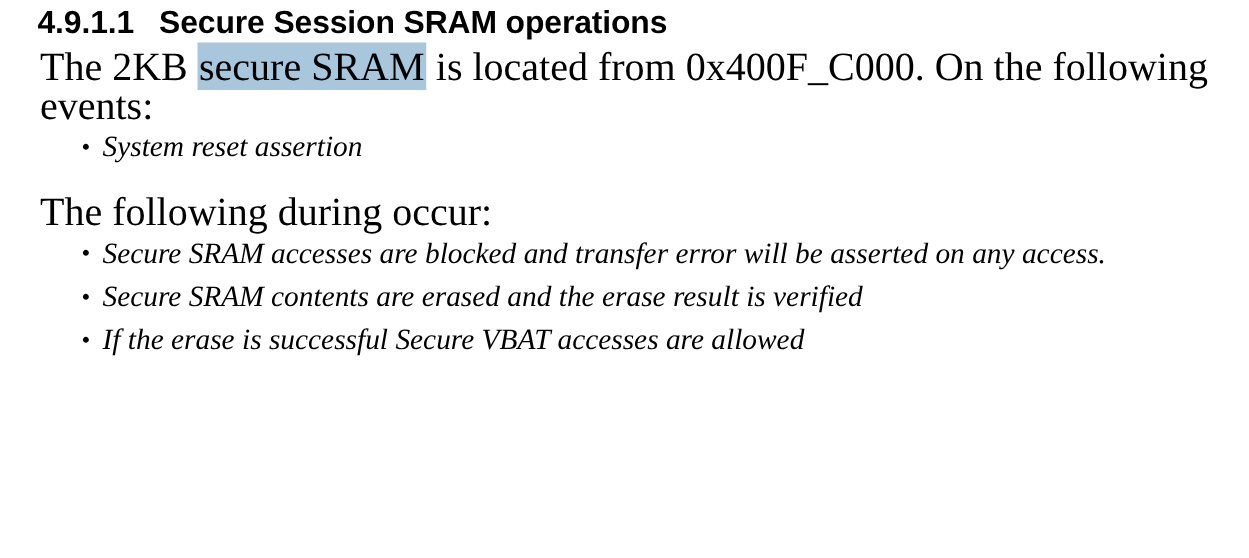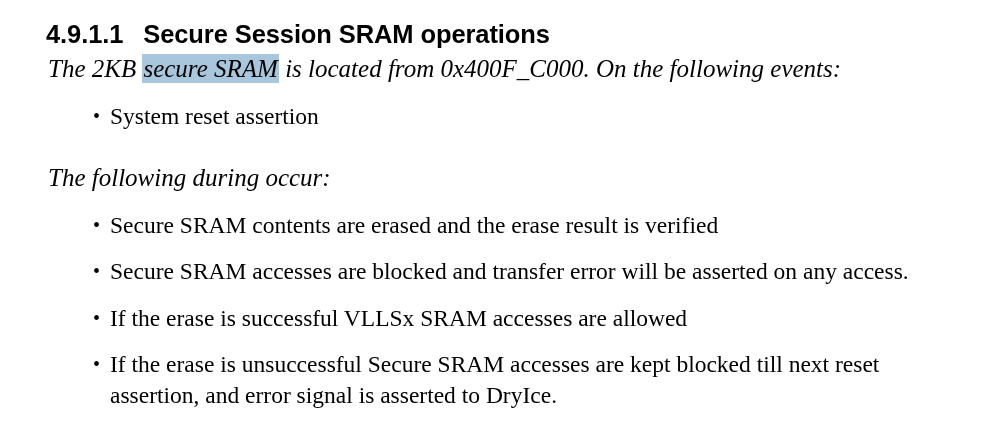--- a/index.html
+++ b/index.html
@@ -12,21 +12,21 @@
     height: 446px;
     overflow: hidden;
     font-family: "Liberation Serif", "DejaVu Serif", serif;
     color: #000000;
     -webkit-font-smoothing: antialiased;
   }
   .page {
     position: relative;
     width: 999px;
     height: 446px;
-    padding: 16px;
+    padding: 0;
     box-sizing: border-box;
   }
   .heading {
     font-family: "Liberation Sans", "DejaVu Sans", sans-serif;
     font-weight: bold;
     font-size: 25.5px;
     line-height: 30px;
     color: #000;
     margin: 0;
     padding: 3px 0 0 30px;
@@ -34,45 +34,45 @@
     letter-spacing: -0.1px;
   }
   .heading .num {
     display: inline-block;
   }
   .heading .ttl {
     display: inline-block;
     padding-left: 20px;
   }
   .para {
-    font-size: 25px;
+    font-size: 32px;
     line-height: 30.5px;
     margin: 0;
     padding: 0 0 0 32px;
     text-indent: 0;
-    font-style: italic;
   }
   .para-top {
     padding-top: 5px;
   }
   .hl {
     background: #a8c6dc;
     padding: 1px 1px 1px 1px;
   }
   ul.bullets {
     list-style: none;
     margin: 0;
     padding: 0;
   }
   ul.bullets li {
     position: relative;
     font-size: 23.5px;
     line-height: 30.5px;
     padding-left: 78px;
-    margin: 16px;
+    margin: 4px;
+    font-style: italic;
   }
   ul.bullets li::before {
     content: "\2022";
     position: absolute;
     left: 61px;
     top: 0;
     font-size: 20px;
     line-height: 30.5px;
   }
   .gap-md { height: 16px; }
@@ -89,22 +89,21 @@
 
   <ul class="bullets">
     <li><span>System reset assertion</span></li>
   </ul>
 
   <div class="gap-md"></div>
 
   <p class="para">The following during occur:</p>
 
   <ul class="bullets">
+    <li><span>Secure SRAM accesses are blocked and transfer error will be asserted on any access.</span></li>
     <li><span>Secure SRAM contents are erased and the erase result is verified</span></li>
-    <li><span>Secure SRAM accesses are blocked and transfer error will be asserted on any access.</span></li>
-    <li><span>If the erase is successful VLLSx SRAM accesses are allowed</span></li>
-    <li><span>If the erase is unsuccessful Secure SRAM accesses are kept blocked till next reset assertion, and error signal is asserted to DryIce.</span></li>
+    <li><span>If the erase is successful Secure VBAT accesses are allowed</span></li>
   </ul>
 
   <div class="gap-lg"></div>
 
 
 </div>
 
 </body></html>

